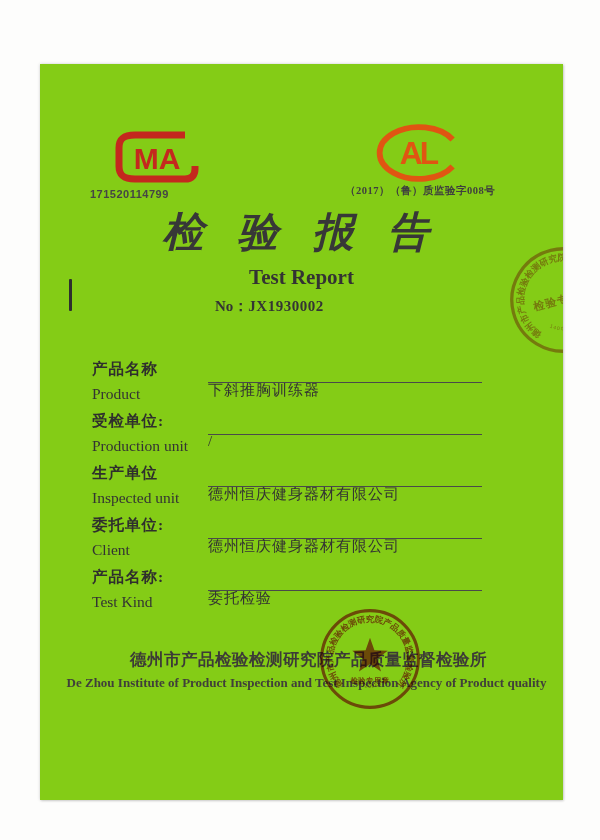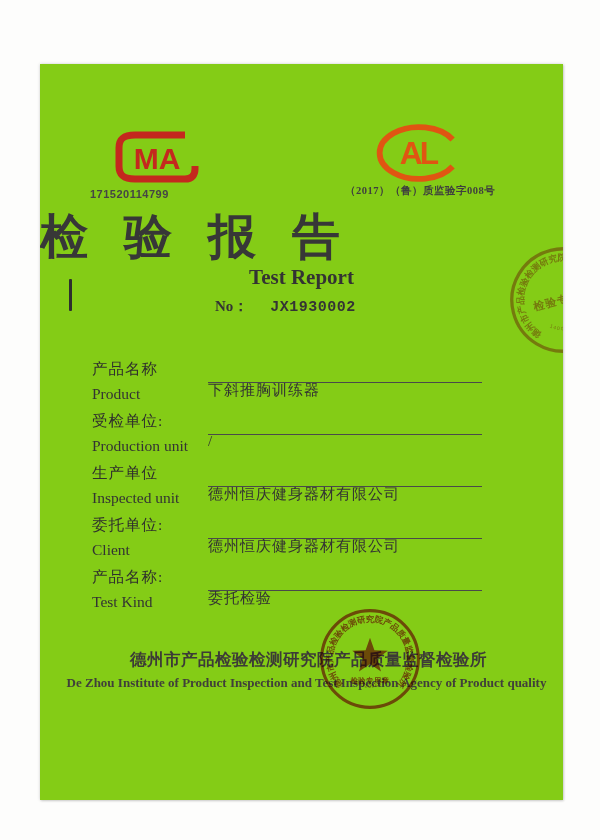--- a/index.html
+++ b/index.html
@@ -17,28 +17,28 @@
   }
   
   .cma-logo{position:absolute;left:70px;top:64px;width:102px;height:58px;}
   .cma-number{position:absolute;left:50px;top:124px;width:142px;text-align:left;
     font-family:"Liberation Sans","DejaVu Sans",sans-serif;
     font-size:11px;font-weight:bold;letter-spacing:.5px;color:#454545;}
   .cal-logo{position:absolute;left:332px;top:58px;width:96px;height:62px;}
   .cal-caption{position:absolute;left:290px;top:120px;width:180px;text-align:center;
     font-size:10.5px;font-weight:bold;color:#3f3f3f;letter-spacing:.5px;}
   
-  .title-cn{position:absolute;left:0;right:0;top:141px;text-align:left;
-    font-size:48px;font-weight:bold;letter-spacing:12px;color:#373737;}
+  .title-cn{position:absolute;left:0;right:0;top:141px;text-align:center;
+    font-size:41px;font-weight:bold;letter-spacing:12px;color:#373737;font-style:italic;}
   .title-en{position:absolute;left:0;right:0;top:201px;text-align:center;
     font-size:21px;font-weight:bold;color:#333;}
   .no-row{position:absolute;left:175px;top:233px;font-size:15px;font-weight:bold;color:#343434;}
-  .no-row .no-value{margin-left:22px;letter-spacing:.5px;font-family:Liberation Mono, monospace;}
+  .no-row .no-value{letter-spacing:.5px;}
   
-  .f-cn{position:absolute;left:52px;font-size:15.5px;font-weight:normal;color:#2f2f2d;letter-spacing:1px;}
+  .f-cn{position:absolute;left:52px;font-size:15.5px;font-weight:bold;color:#2f2f2d;letter-spacing:1px;}
   .f-en{position:absolute;left:52px;font-size:15.5px;color:#333;}
   .f-line{position:absolute;left:168px;width:274px;border-bottom:1.6px solid #4a4a4a;}
   .f-val{position:absolute;left:168px;width:274px;font-size:15px;color:#333;letter-spacing:1px;}
   
   .footer-cn{position:absolute;left:14px;right:0;top:585px;text-align:center;
     font-size:16.5px;font-weight:bold;color:#3c3b37;letter-spacing:.5px;}
   .footer-en{position:absolute;left:10px;right:0;top:611px;text-align:center;
     font-size:13px;font-weight:bold;color:#403f3a;}
   
   .seal-main{position:absolute;left:278px;top:543px;width:104px;height:104px;

